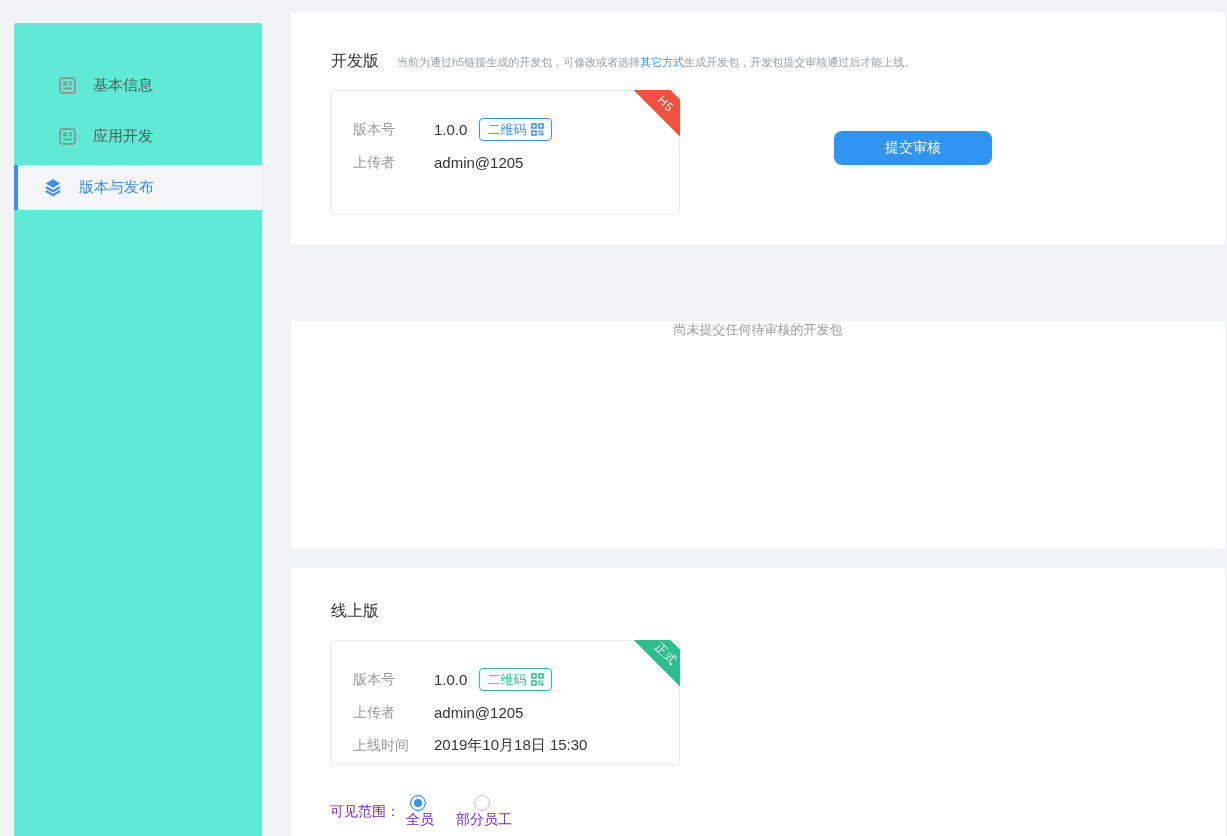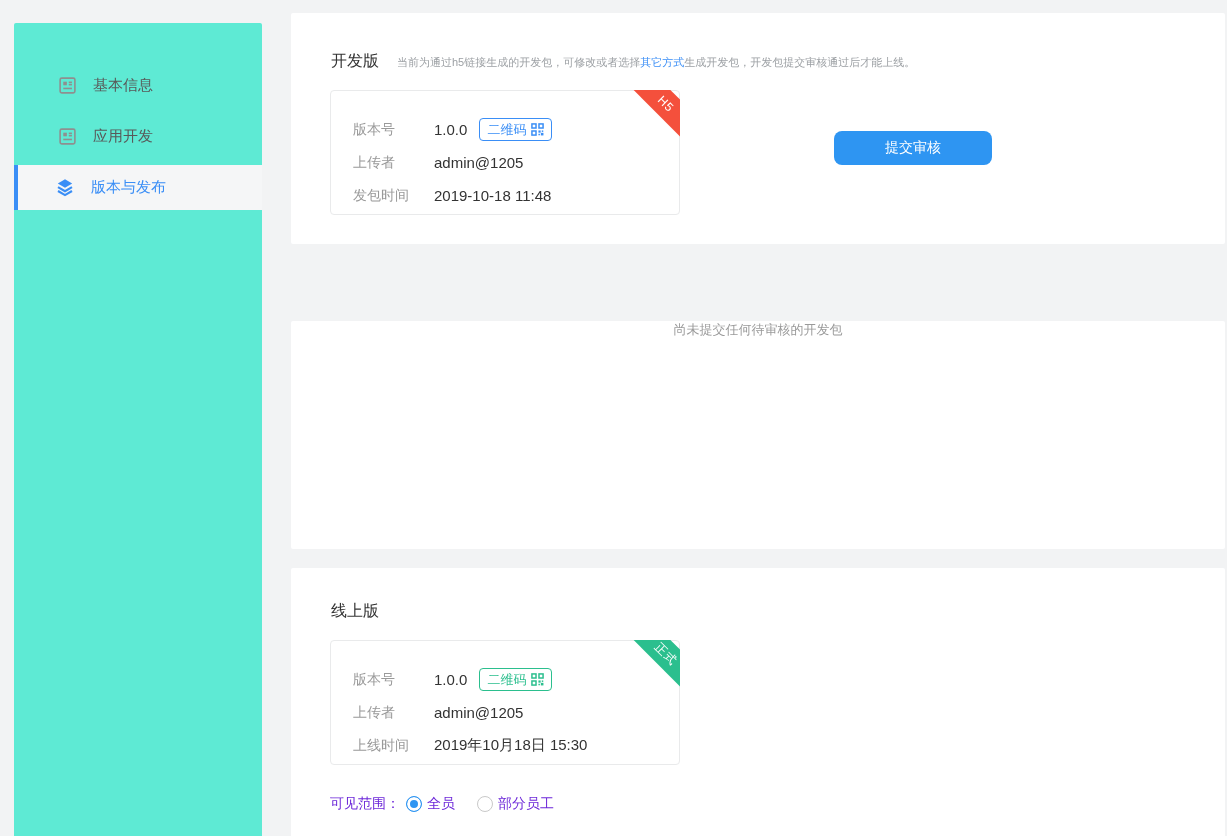--- a/index.html
+++ b/index.html
@@ -20,21 +20,21 @@
   .side-item {
     height:45px; margin-bottom:6px;
     display:flex; align-items:center;
     padding-left:43px; gap:16px;
     cursor:pointer;
     font-size:15px; color:#595959;
   }
   .side-item.active {
     background:#f5f6f7;
     border-left:4px solid #3a8ef6;
-    padding-left:37px;
+    padding-left:25px;
     color:#3a8ef6;
   }
   .side-item .ic { width:20px; height:20px; display:flex; align-items:center; justify-content:center; }
   
   .main { position:absolute; left:291px; top:13px; width:934px; }
   .panel { background:#fff; border-radius:2px; position:relative; }
   .panel-dev    { height:231px; margin-bottom:17px; }
   .panel-review { height:228px; margin-bottom:19px; }
   .panel-online { height:326px; }
   .sec-head { padding:38px 40px 0 40px; display:flex; align-items:baseline; }
@@ -84,21 +84,21 @@
     background:#2e95f2; color:#fff;
     border:none; border-radius:8px;
     font-size:14px; cursor:pointer;
     font-family:inherit;
   }
   
   .empty-text { margin-top:77px; text-align:center; font-size:13px; color:#9a9a9a; }
   
   .vis-row { margin:30px 0 0 39px; display:flex; align-items:center; font-size:14px; color:#6d28d9; }
   .vis-label { margin-right:6px; }
-  .radio-opt { display:flex; align-items:center; margin-right:22px; cursor:pointer; }
+  .radio-opt { display:flex; align-items:center; margin-right:22px; cursor:pointer;flex-direction:column; }
   .radio {
     width:16px; height:16px; border-radius:50%; margin-right:5px;
     background:#fff; border:1px solid #c9c9c9;
   }
   .radio.on {
     border:1px solid #2e95f2;
     background:#2e95f2;
     box-shadow:inset 0 0 0 3px #fff;
   }
   .divider { height:1px; background:#ebebeb; margin:25px 22px 0 20px; }
@@ -176,24 +176,20 @@
               <rect x="8" y="11.6" width="1.6" height="1.6"></rect>
               <rect x="10.6" y="10.6" width="2.8" height="2.8"></rect>
             </g>
           </svg>
         </button>
       </div>
       <div class="crow">
         <span class="clabel">上传者</span>
         <span class="cvalue">admin@1205</span>
       </div>
-      <div class="crow">
-        <span class="clabel">发包时间</span>
-        <span class="cvalue">2019-10-18 11:48</span>
-      </div>
       <div class="ribbon-wrap">
         <div class="ribbon red">H5</div>
       </div>
     </div>
     <button class="submit-btn">提交审核</button>
   </div>
 
   <div class="panel panel-review">
     <div class="empty-text">尚未提交任何待审核的开发包</div>
   </div>

